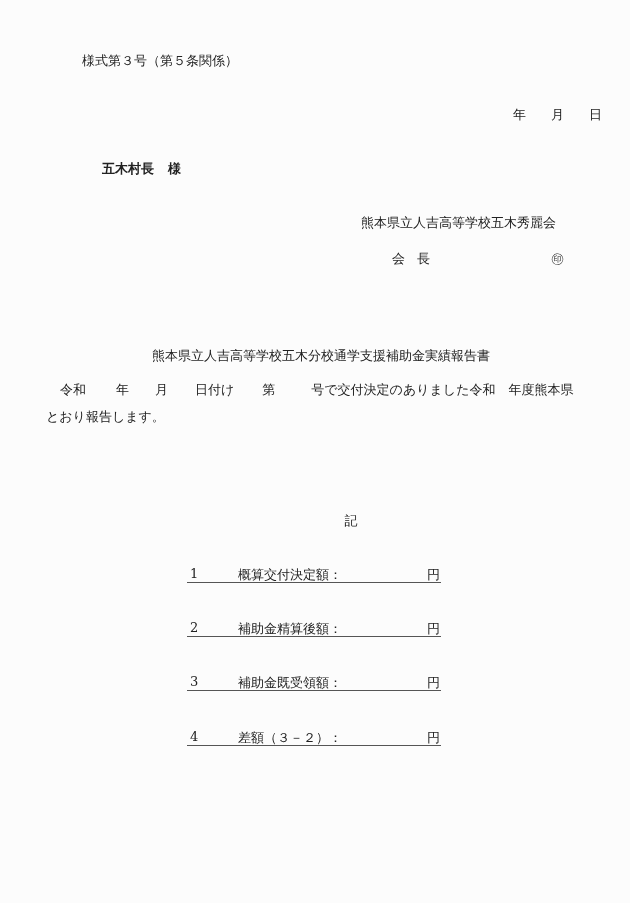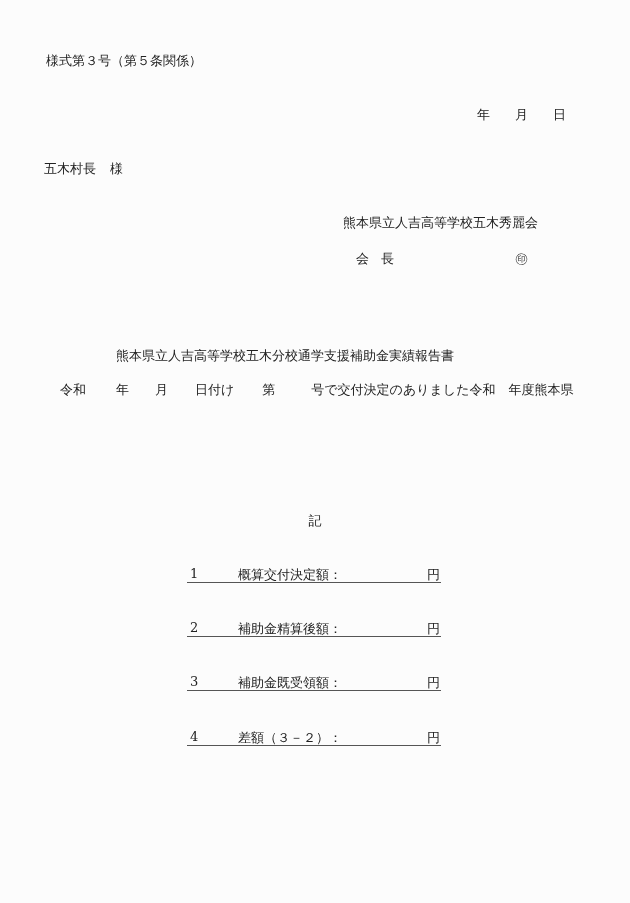--- a/index.html
+++ b/index.html
@@ -9,28 +9,28 @@
   }
   body {
     width: 630px;
     height: 903px;
     position: relative;
     overflow: hidden;
     font-family: "DejaVu Serif", "Liberation Serif", serif;
     color: #222;
     font-size: 13px;
   }
-  .abs { position: absolute; white-space: nowrap; line-height: 1; }
+  .abs { position: absolute; white-space: nowrap; line-height: 1; margin-left: 36px; }
   .form-number { left: 46px; top: 54px; }
   .date-line { left: 477px; top: 108px; text-align: center; }
   .date-line span { display: inline-block; }
   .date-line .gap { width: 25px; }
-  .addressee { left: 44px; top: 162px; }
+  .addressee { left: 66px; top: 162px; font-weight: bold; }
   .addressee .gap { display: inline-block; width: 14px; }
-  .org-name { left: 343px; top: 216px; }
+  .org-name { left: 325px; top: 216px; }
   .rep-line { left: 356px; top: 253px; font-family: Liberation Mono, monospace; }
   .rep-line .gap { display: inline-block; width: 12px; }
   .rep-line .seal { position: absolute; left: 159px; top: 0; }
   .doc-title { left: 0; width: 570px; text-align: center; top: 349px; }
   .body-para {
     position: absolute;
     left: 46px;
     top: 376px;
     width: 540px;
     line-height: 27px;
@@ -67,20 +67,21 @@
 
 <div class="abs rep-line">
   <span>会</span><span class="gap"></span><span>長</span>
   <span class="seal">㊞</span>
 </div>
 
 <div class="abs doc-title">熊本県立人吉高等学校五木分校通学支援補助金実績報告書</div>
 
 <div class="body-para">
   <span class="line"><span class="g" style="width:14px"></span><span>令和</span><span class="g" style="width:30px"></span><span>年</span><span class="g" style="width:26px"></span><span>月</span><span class="g" style="width:27px"></span><span>日付け</span><span class="g" style="width:28px"></span><span>第</span><span class="g" style="width:36px"></span><span>号で交付決定のありました令和　年度熊本県</span></span>
+  <span class="line">とおり報告します。</span>
 </div>
 
 <div class="abs ki">記</div>
 
 <div class="item" style="top:562px">
   <span class="num">1</span>
   <span class="label">概算交付決定額：</span>
   <span class="unit">円</span>
 </div>
 

